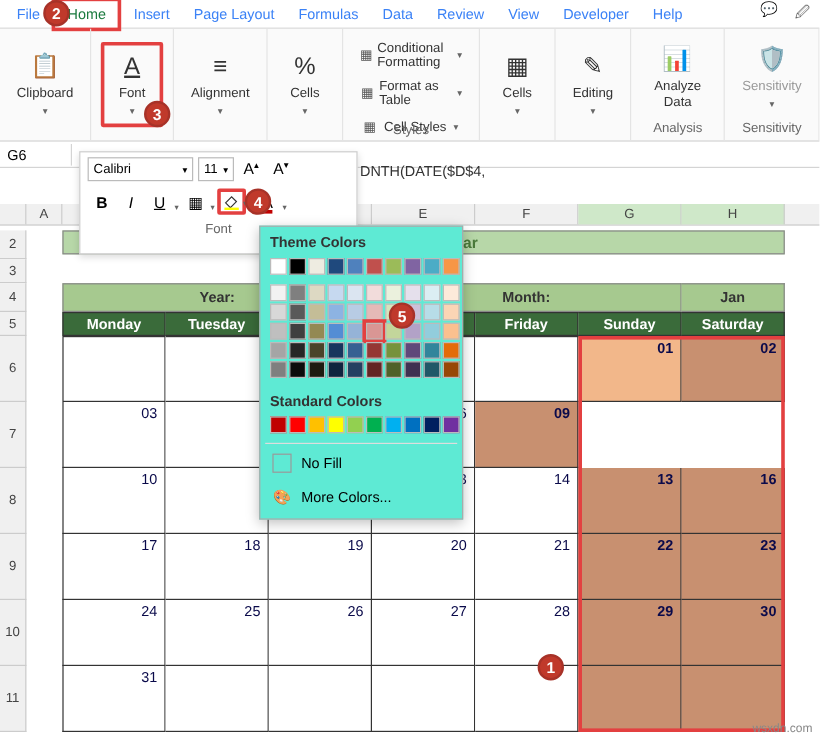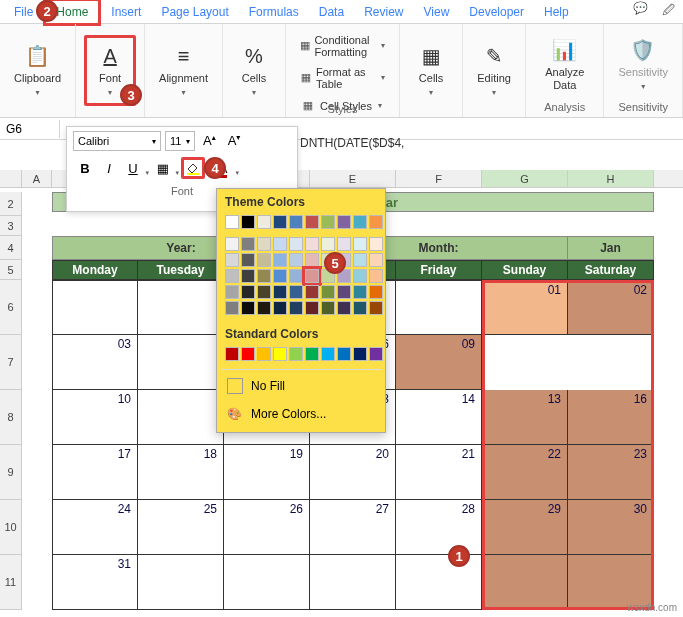--- a/index.html
+++ b/index.html
@@ -71,26 +71,26 @@
 .cal-days { position: absolute; left: 52px; top: 72px; width: 602px; height: 20px; display: flex; }
 .cal-days .day { width: 86px; background: #3a6b3a; color: #fff; border: 1px solid #333; border-left: none; display: flex; align-items: center; justify-content: center; font-weight: 600; font-size: 12px; }
 .cal-days .day:first-child { border-left: 1px solid #333; }
 
 .cal-body { position: absolute; left: 52px; top: 92px; width: 602px; }
 .cal-row { display: flex; height: 55px; }
 .cal-cell { width: 86px; border: 1px solid #333; border-top: none; border-left: none; position: relative; background: #fff; }
 .cal-cell:first-child { border-left: 1px solid #333; }
 .cal-row:first-child .cal-cell { border-top: 1px solid #333; }
 .cal-cell .num { position: absolute; top: 2px; right: 6px; font-size: 12px; color: #0a0a4a; }
-.wk-cell { background: #c89070; }
+.wk-cell { background: #c89070; font-weight: bold; }
 .wk-cell.light { background: #f2b78a; }
 .sel-border { position: absolute; top: 92px; left: 482px; width: 172px; height: 330px; border: 3px solid #e34040; pointer-events: none; }
 
 
-.color-dd { position: absolute; top: 188px; left: 216px; width: 170px; background: #fde047; border: 1px solid #aaa; z-index: 30; box-shadow: 0 3px 10px rgba(0,0,0,0.25); padding-bottom: 4px; }
+.color-dd { position: absolute; top: 188px; left: 216px; width: 170px; background: #5eead4; border: 1px solid #aaa; z-index: 30; box-shadow: 0 3px 10px rgba(0,0,0,0.25); padding-bottom: 4px; }
 .color-dd .sect-title { font-weight: 600; font-size: 12px; padding: 6px 8px 4px; color: #333; }
 .color-grid { display: grid; grid-template-columns: repeat(10, 14px); gap: 2px; padding: 2px 8px 6px; }
 .swatch { width: 14px; height: 14px; border: 1px solid #bbb; cursor: pointer; }
 .swatch.sel { outline: 3px solid #e34040; outline-offset: 0; }
 .color-dd .menu-item { display: flex; align-items: center; gap: 8px; padding: 6px 10px; font-size: 12px; cursor: pointer; }
 .color-dd .sep { height: 1px; background: #ddd; margin: 2px 4px; }
 .menu-icon { width: 16px; height: 16px; display: flex; align-items: center; justify-content: center; }
 
 
 .badge { position: absolute; width: 22px; height: 22px; border-radius: 50%; background: #c0392b; color: #fff; font-weight: 700; font-size: 13px; display: flex; align-items: center; justify-content: center; z-index: 50; border: 2px solid #a73228; }

